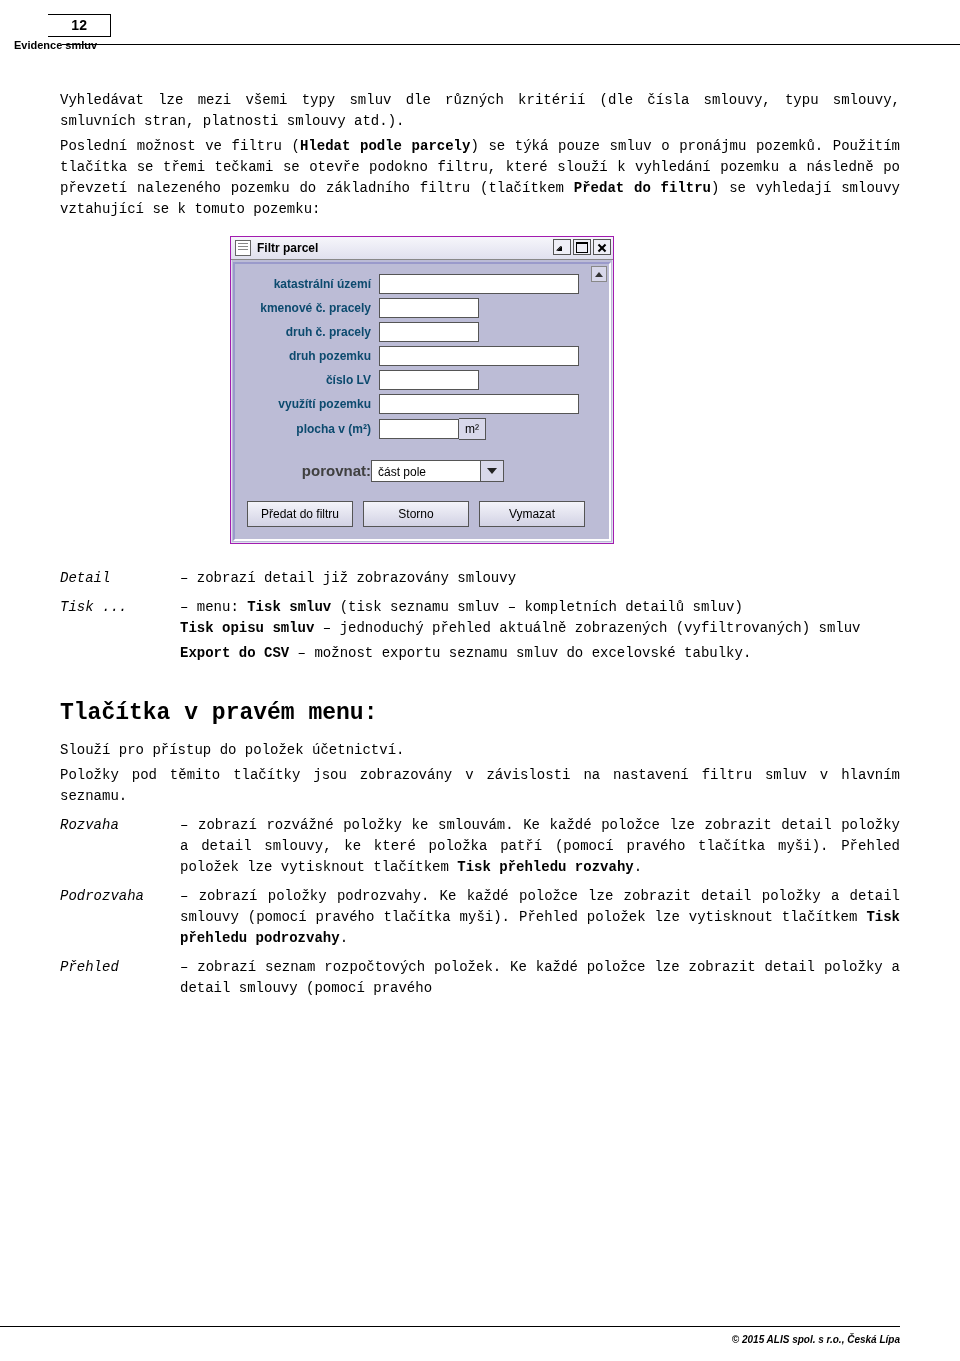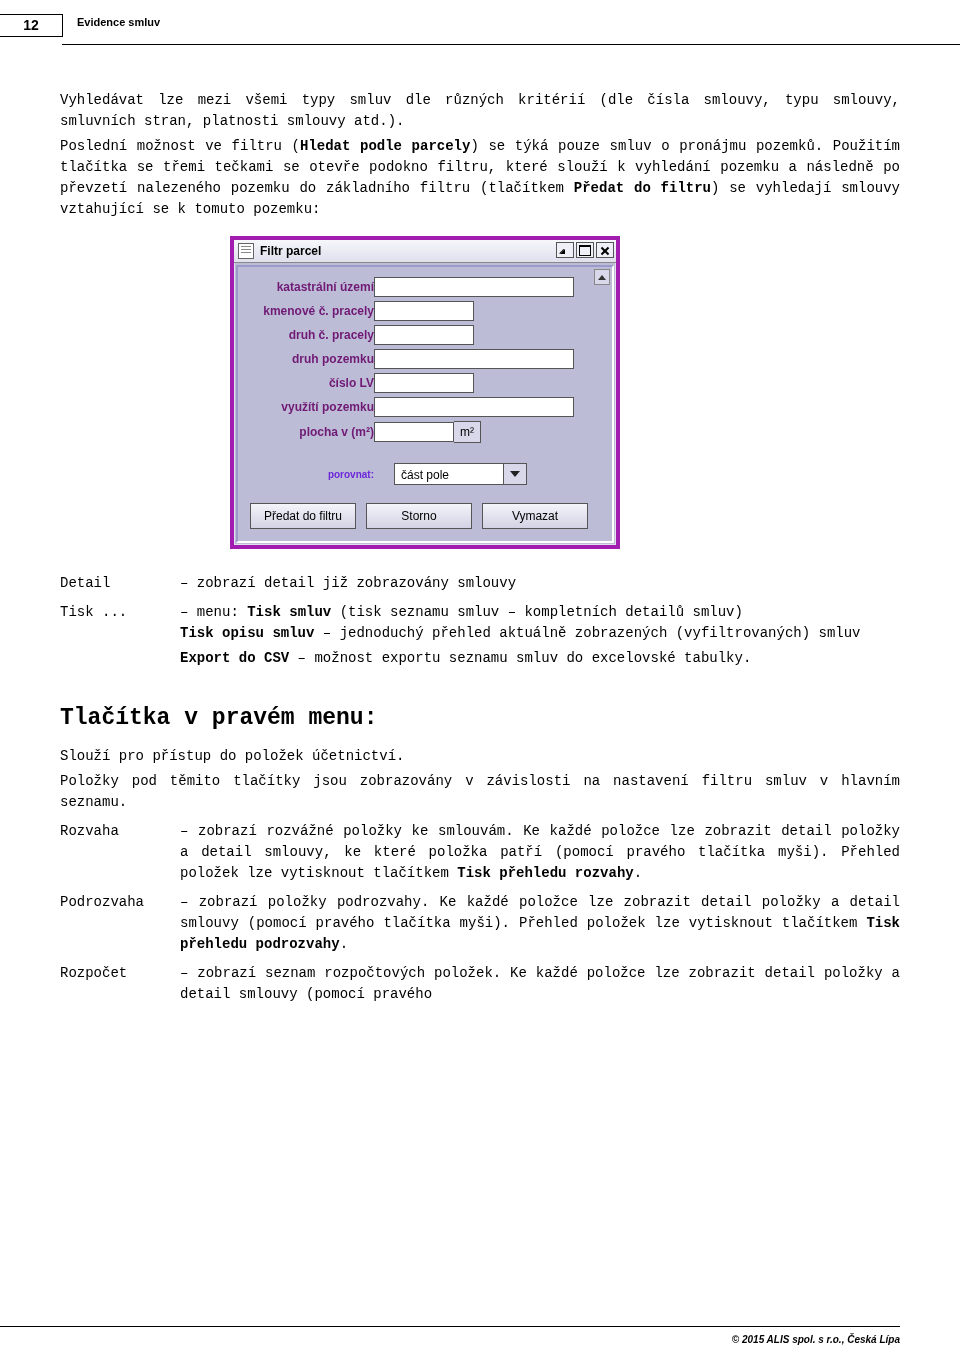--- a/index.html
+++ b/index.html
@@ -19,21 +19,22 @@
     box-sizing: border-box;
     padding: 20px 60px 20px 60px;
   }
   
   .hdr-box {
     position: absolute;
     top: 14px;
     left: 0;
     height: 30px;
     display: flex;
-    align-items: flex-start;
+    align-items: flex-end;
+    flex-direction: column;
   }
   .hdr-num {
     border: 1px solid #000;
     border-left: none;
     width: 62px;
     display: flex;
     align-items: center;
     justify-content: center;
     font-family: Arial, sans-serif;
     font-weight: bold;
@@ -71,20 +72,21 @@
 
   
   .dl-row {
     display: flex;
     gap: 20px;
     margin-top: 8px;
   }
   .dl-row .dt {
     width: 100px;
     flex-shrink: 0;
+    font-style: italic;
   }
   .dl-row .dd {
     flex: 1;
     text-align: justify;
   }
   .sub-indent {
     margin-left: 44px;
     text-align: justify;
     margin-top: 2px;
   }
@@ -93,21 +95,21 @@
     font-family: "Courier New", Courier, monospace;
     font-weight: bold;
     font-size: 23px;
     margin: 28px 0 10px 0;
   }
 
   
   .win {
     width: 382px;
     margin: 16px 8px 24px 170px;
-    border: 4px solid #a21caf;
+    border: 1px solid #a21caf;
     background: #bcbcd6;
     font-family: Arial, sans-serif;
     font-size: 12px;
     box-shadow: 0 0 0 1px #e0e0ee inset;
     position: relative;
   }
   .win-title {
     height: 22px;
     display: flex;
     align-items: center;
@@ -185,44 +187,45 @@
     border-right:4px solid transparent; border-bottom:5px solid #333;
   }
   .form-row {
     display: flex;
     align-items: center;
     margin: 4px 0;
   }
   .form-row .lbl {
     width: 130px;
     text-align: right;
-    font-weight: bold;
-    font-family: Arial, sans-serif;
-    color: #701a75;
+    padding-right: 8px;
+    font-weight: bold;
+    font-family: Arial, sans-serif;
+    color: #0c4a6e;
     font-size: 12px;
   }
   .form-row .inp {
     height: 20px;
     border: 1px solid #555;
     background: #fff;
     box-sizing: border-box;
   }
   .inp.w-long { width: 200px; }
   .inp.w-med  { width: 100px; }
   .inp.w-short{ width: 80px; }
   .m2-suffix {
     height:20px; line-height:20px; padding:0 6px;
     border:1px solid #555; border-left:none; background:#d8d8ea;
     font-family: Arial, sans-serif; font-size:12px;
   }
   .compare-row {
     display:flex; align-items:center; margin: 20px 0 10px 0;
   }
-  .compare-row .lbl { width:130px; text-align:right; padding-right:20px;
-    font-weight:bold; font-family:Arial,sans-serif; font-size:10px; color:#6d28d9; }
+  .compare-row .lbl { width:130px; text-align:right; padding-right:0;
+    font-weight:bold; font-family:Arial,sans-serif; font-size:15px; color:#404040; }
   .combo {
     display:flex; align-items:stretch; height:22px;
   }
   .combo .combo-text {
     width: 110px; border:1px solid #555; background:#fff;
     padding: 2px 6px; font-family:Arial,sans-serif; font-size:12px;
     box-sizing:border-box;
   }
   .combo .combo-btn {
     width:22px; border:1px solid #555; border-left:none; background:#d8d8ea;
@@ -371,20 +374,20 @@
         <span>– zobrazí rozvážné položky ke smlouvám. Ke každé položce lze zobrazit detail položky a detail smlouvy, ke které položka patří (pomocí pravého tlačítka myši). Přehled položek lze vytisknout tlačítkem </span><span class="bold">Tisk přehledu rozvahy</span><span>.</span>
       </div>
     </div>
     <div class="dl-row">
       <div class="dt">Podrozvaha</div>
       <div class="dd">
         <span>– zobrazí položky podrozvahy. Ke každé položce lze zobrazit detail položky a detail smlouvy (pomocí pravého tlačítka myši). Přehled položek lze vytisknout tlačítkem </span><span class="bold">Tisk přehledu podrozvahy</span><span>.</span>
       </div>
     </div>
     <div class="dl-row">
-      <div class="dt">Rozpočet</div>
+      <div class="dt">Přehled</div>
       <div class="dd">– zobrazí seznam rozpočtových položek. Ke každé položce lze zobrazit detail položky a detail smlouvy (pomocí pravého</div>
     </div>
   </div>
 
   <div class="ftr-rule"></div>
   <div class="ftr-text">© 2015 ALIS spol. s r.o., Česká Lípa</div>
 </div>
 
 </body></html>

